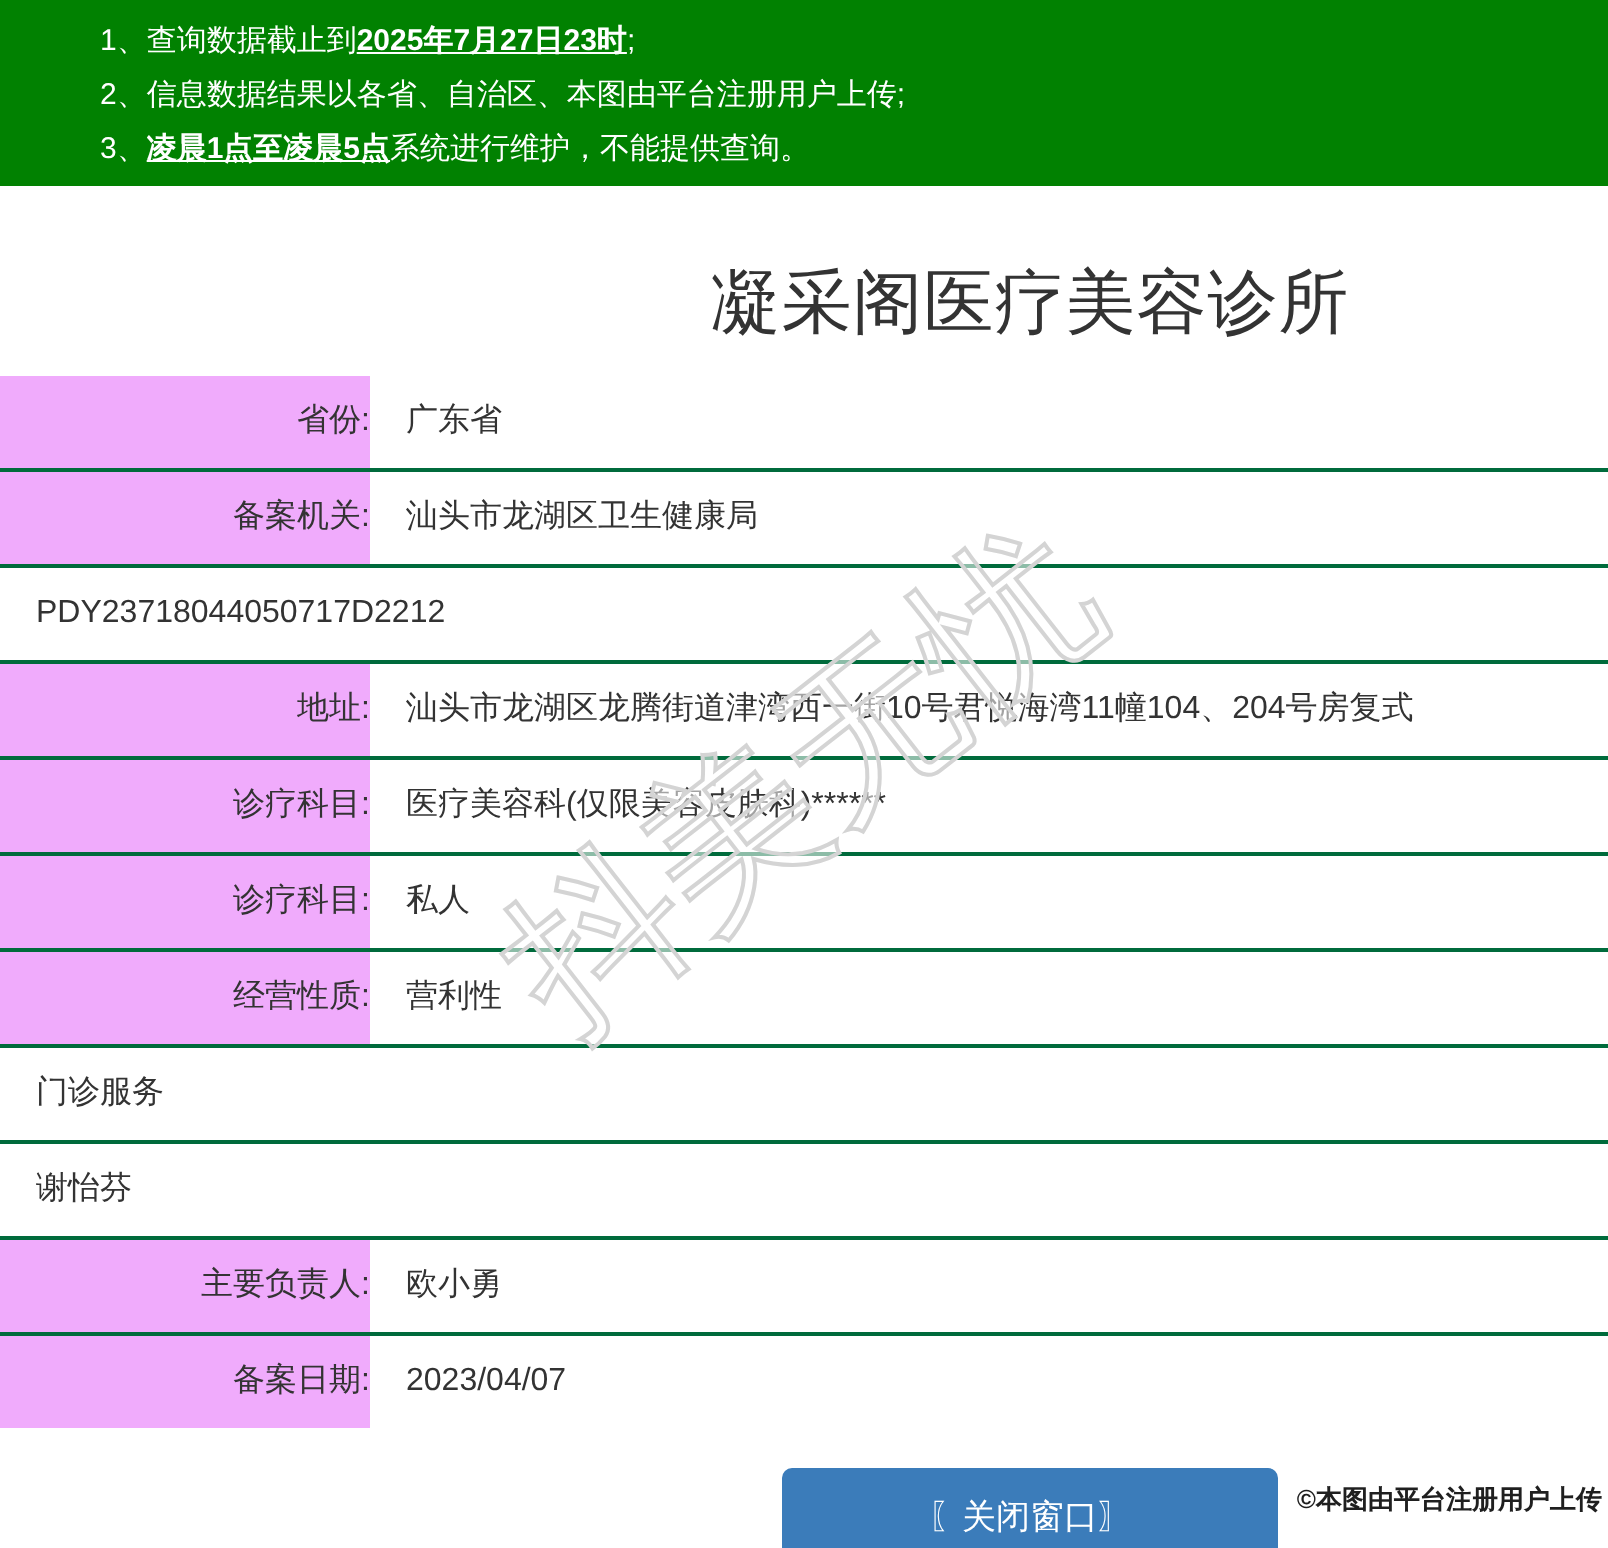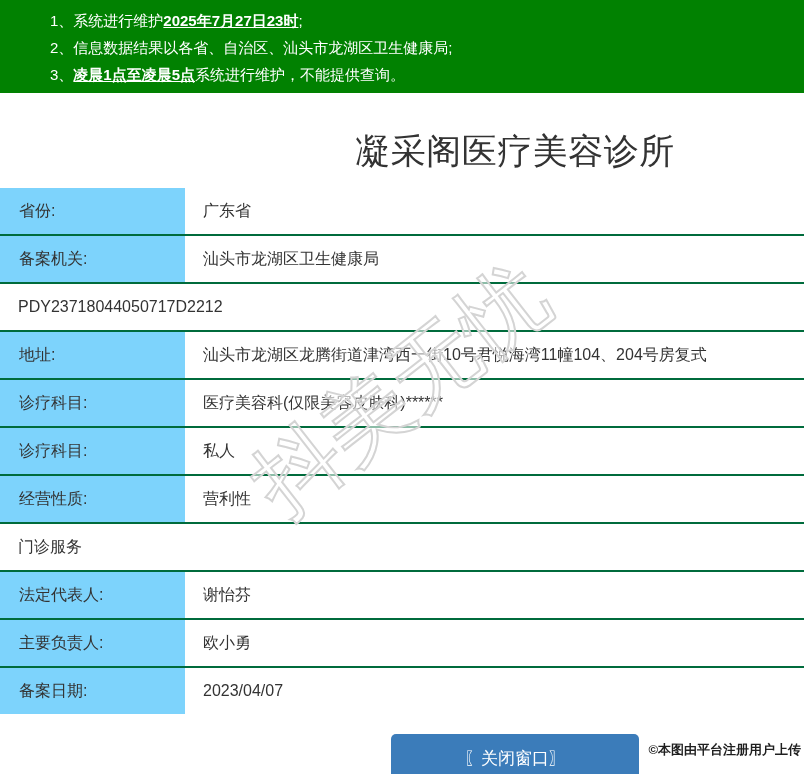--- a/index.html
+++ b/index.html
@@ -46,23 +46,24 @@
   }
   .row:last-child { border-bottom: none; }
   .cell {
     line-height: 46px;
     font-size: 16px;
     white-space: nowrap;
   }
   .cell.label {
     flex: 0 0 185px;
     width: 185px;
-    background: #7dd3fc;
+    background: #f0abfc;
     box-sizing: border-box;
     padding-left: 19px;
+    text-align: right;
   }
   .cell.value {
     flex: 1 1 auto;
     background: #ffffff;
     padding-left: 18px;
   }
   
   .close-btn {
     display: block;
     width: 248px;
@@ -98,22 +99,22 @@
     font-weight: 700;
     color: #1f1f1f;
     z-index: 6;
     white-space: nowrap;
   }
 </style>
 </head>
 <body>
 
 <div class="banner">
-  <div class="banner-line"><span>1、</span><span>系统进行维护</span><b>2025年7月27日23时</b><span>;</span></div>
-  <div class="banner-line"><span>2、</span><span>信息数据结果以各省、自治区、汕头市龙湖区卫生健康局;</span><b></b><span></span></div>
+  <div class="banner-line"><span>1、</span><span>查询数据截止到</span><b>2025年7月27日23时</b><span>;</span></div>
+  <div class="banner-line"><span>2、</span><span>信息数据结果以各省、自治区、本图由平台注册用户上传;</span><b></b><span></span></div>
   <div class="banner-line"><span>3、</span><span></span><b>凌晨1点至凌晨5点</b><span>系统进行维护，不能提供查询。</span></div>
 </div>
 
 <div class="content">
   <h1 class="title">凝采阁医疗美容诊所</h1>
 
   <div class="info-table">
     <div class="row">
       <div class="cell label">省份:</div>
       <div class="cell value">广东省</div>
@@ -138,21 +139,20 @@
       <div class="cell value">私人</div>
     </div>
     <div class="row">
       <div class="cell label">经营性质:</div>
       <div class="cell value">营利性</div>
     </div>
     <div class="row">
       <div class="cell value">门诊服务</div>
     </div>
     <div class="row">
-      <div class="cell label">法定代表人:</div>
       <div class="cell value">谢怡芬</div>
     </div>
     <div class="row">
       <div class="cell label">主要负责人:</div>
       <div class="cell value">欧小勇</div>
     </div>
     <div class="row">
       <div class="cell label">备案日期:</div>
       <div class="cell value">2023/04/07</div>
     </div>

